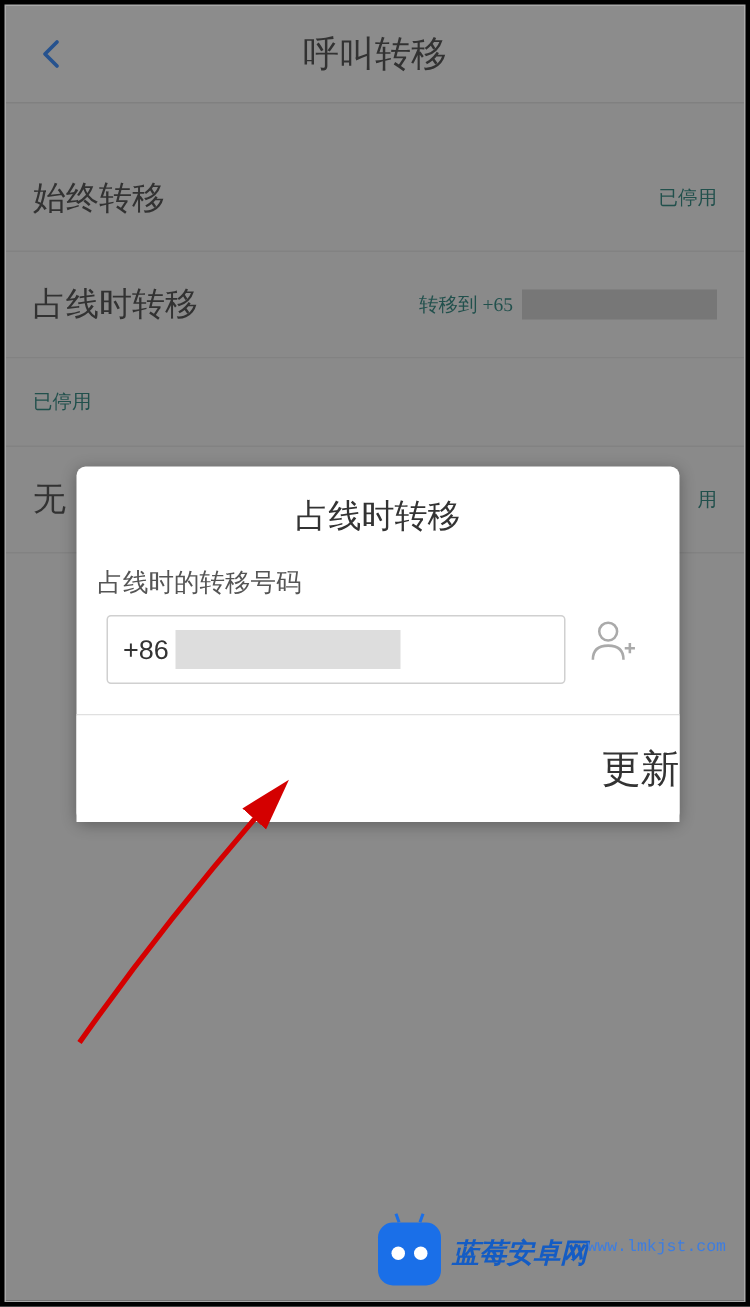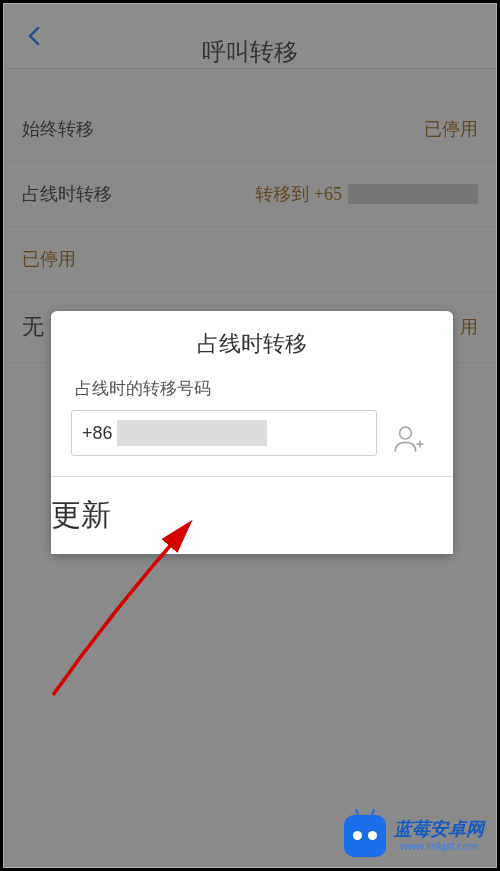--- a/index.html
+++ b/index.html
@@ -21,21 +21,21 @@
       overflow: hidden;
     }
     .screen {
       position: absolute;
       top: 0; left: 0; right: 0; bottom: 0;
       background: #f5f5f5;
     }
     .header {
       height: 65px;
       display: flex;
-      align-items: flex-end;
+      align-items: center;
       background: #fafafa;
       border-bottom: 1px solid #e0e0e0;
       position: relative;
       padding: 0 0;
     }
     .back-btn {
       position: absolute;
       left: 18px;
       top: 50%;
       transform: translateY(-50%);
@@ -54,27 +54,27 @@
     }
     .settings-item {
       display: flex;
       justify-content: space-between;
       align-items: center;
       padding: 20px 18px;
       border-bottom: 1px solid #e5e5e5;
       background: #f5f5f5;
     }
     .item-label {
-      font-size: 18px;
+      font-size: 22px;
       color: #333;
       font-family: "STKaiti", "KaiTi", serif;
     }
     .item-value {
-      font-size: 18px;
-      color: #a16207;
+      font-size: 13px;
+      color: #0f766e;
       font-family: "STKaiti", "KaiTi", serif;
       display: flex;
       align-items: center;
       gap: 6px;
     }
     .censor-block {
       display: inline-block;
       width: 130px;
       height: 20px;
       background: #ccc;
@@ -107,26 +107,26 @@
     .dialog-title {
       text-align: center;
       font-size: 22px;
       color: #333;
       padding: 18px 0 10px 0;
       font-family: "STKaiti", "KaiTi", serif;
     }
     .field-label {
       font-size: 17px;
       color: #555;
-      padding: 8px 22px 10px 24px;
+      padding: 8px 22px 10px 14px;
       font-family: "STKaiti", "KaiTi", serif;
     }
     .input-row {
       display: flex;
-      align-items: flex-end;
+      align-items: flex-start;
       padding: 0 28px 20px 20px;
       gap: 14px;
     }
     .phone-input {
       flex: 1;
       height: 46px;
       border: 1px solid #d0d0d0;
       border-radius: 3px;
       padding: 0 10px;
       font-size: 18px;
@@ -146,23 +146,23 @@
       width: 34px;
       height: 34px;
       color: #999;
     }
     .dialog-buttons {
       display: flex;
       border-top: 1px solid #e0e0e0;
     }
     .dialog-btn {
       flex: 1;
-      text-align: left;
+      text-align: right;
       padding: 18px 0;
-      font-size: 30px;
+      font-size: 26px;
       color: #333;
       background: #fff;
       border: none;
       font-family: "STKaiti", "KaiTi", serif;
       border-right: 1px solid #e0e0e0;
     }
     .dialog-btn:last-child { border-right: none; }
     .dialog-btn.highlighted {
       outline: 3px solid #d40000;
       outline-offset: -6px;
@@ -216,32 +216,32 @@
     .watermark .eye.right { right: 2px; }
     .watermark .antenna {
       width: 2px;
       height: 6px;
       background: #1a6fe8;
       position: absolute;
       top: -6px;
     }
     .watermark .antenna.l { left: 12px; transform: rotate(-20deg); }
     .watermark .antenna.r { right: 12px; transform: rotate(20deg); }
-    .watermark .text-block { display: flex; flex-direction: column; line-height: 1.1; }
+    .watermark .text-block { display: flex; line-height: 1.1; }
     .watermark .line1 {
       font-size: 18px;
       color: #145cc4;
       font-weight: bold;
       font-family: "Microsoft YaHei", sans-serif;
       font-style: italic;
     }
     .watermark .line2 {
       font-size: 11px;
       color: #3d7de0;
-      font-family: Liberation Sans, sans-serif;
+      font-family: Liberation Mono, monospace;
       text-align: center;
     }
   </style>
 </head>
 <body>
 
 <div class="phone-frame">
   <div class="screen">
 
     <div class="header">

